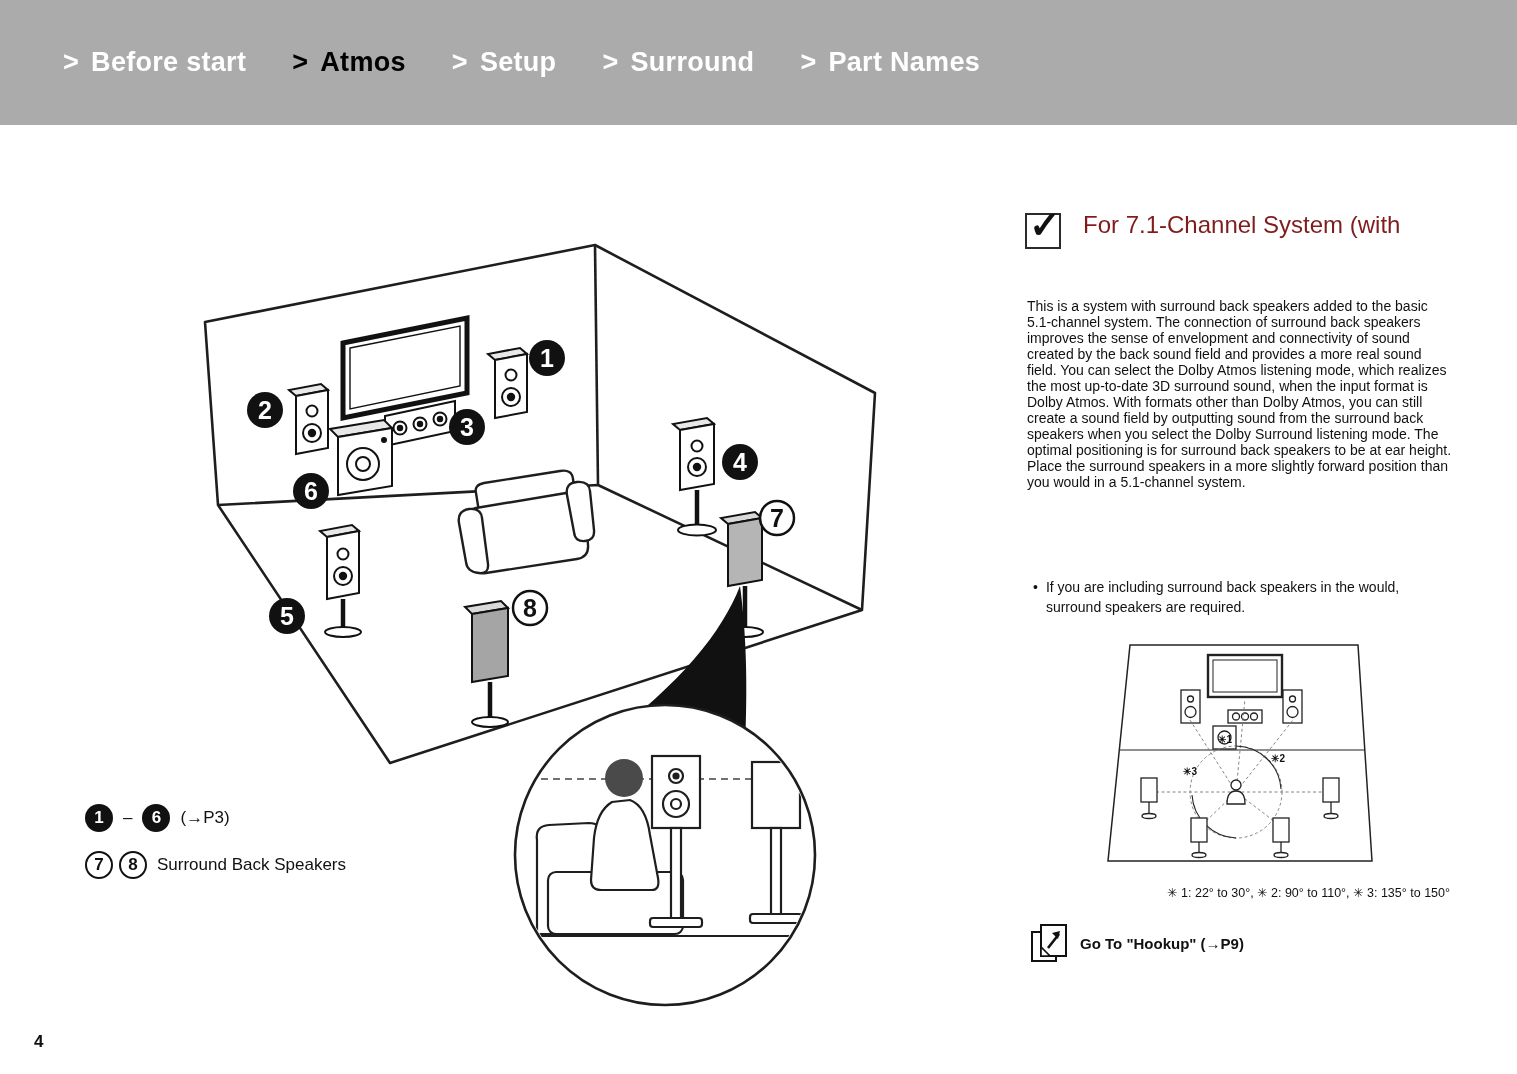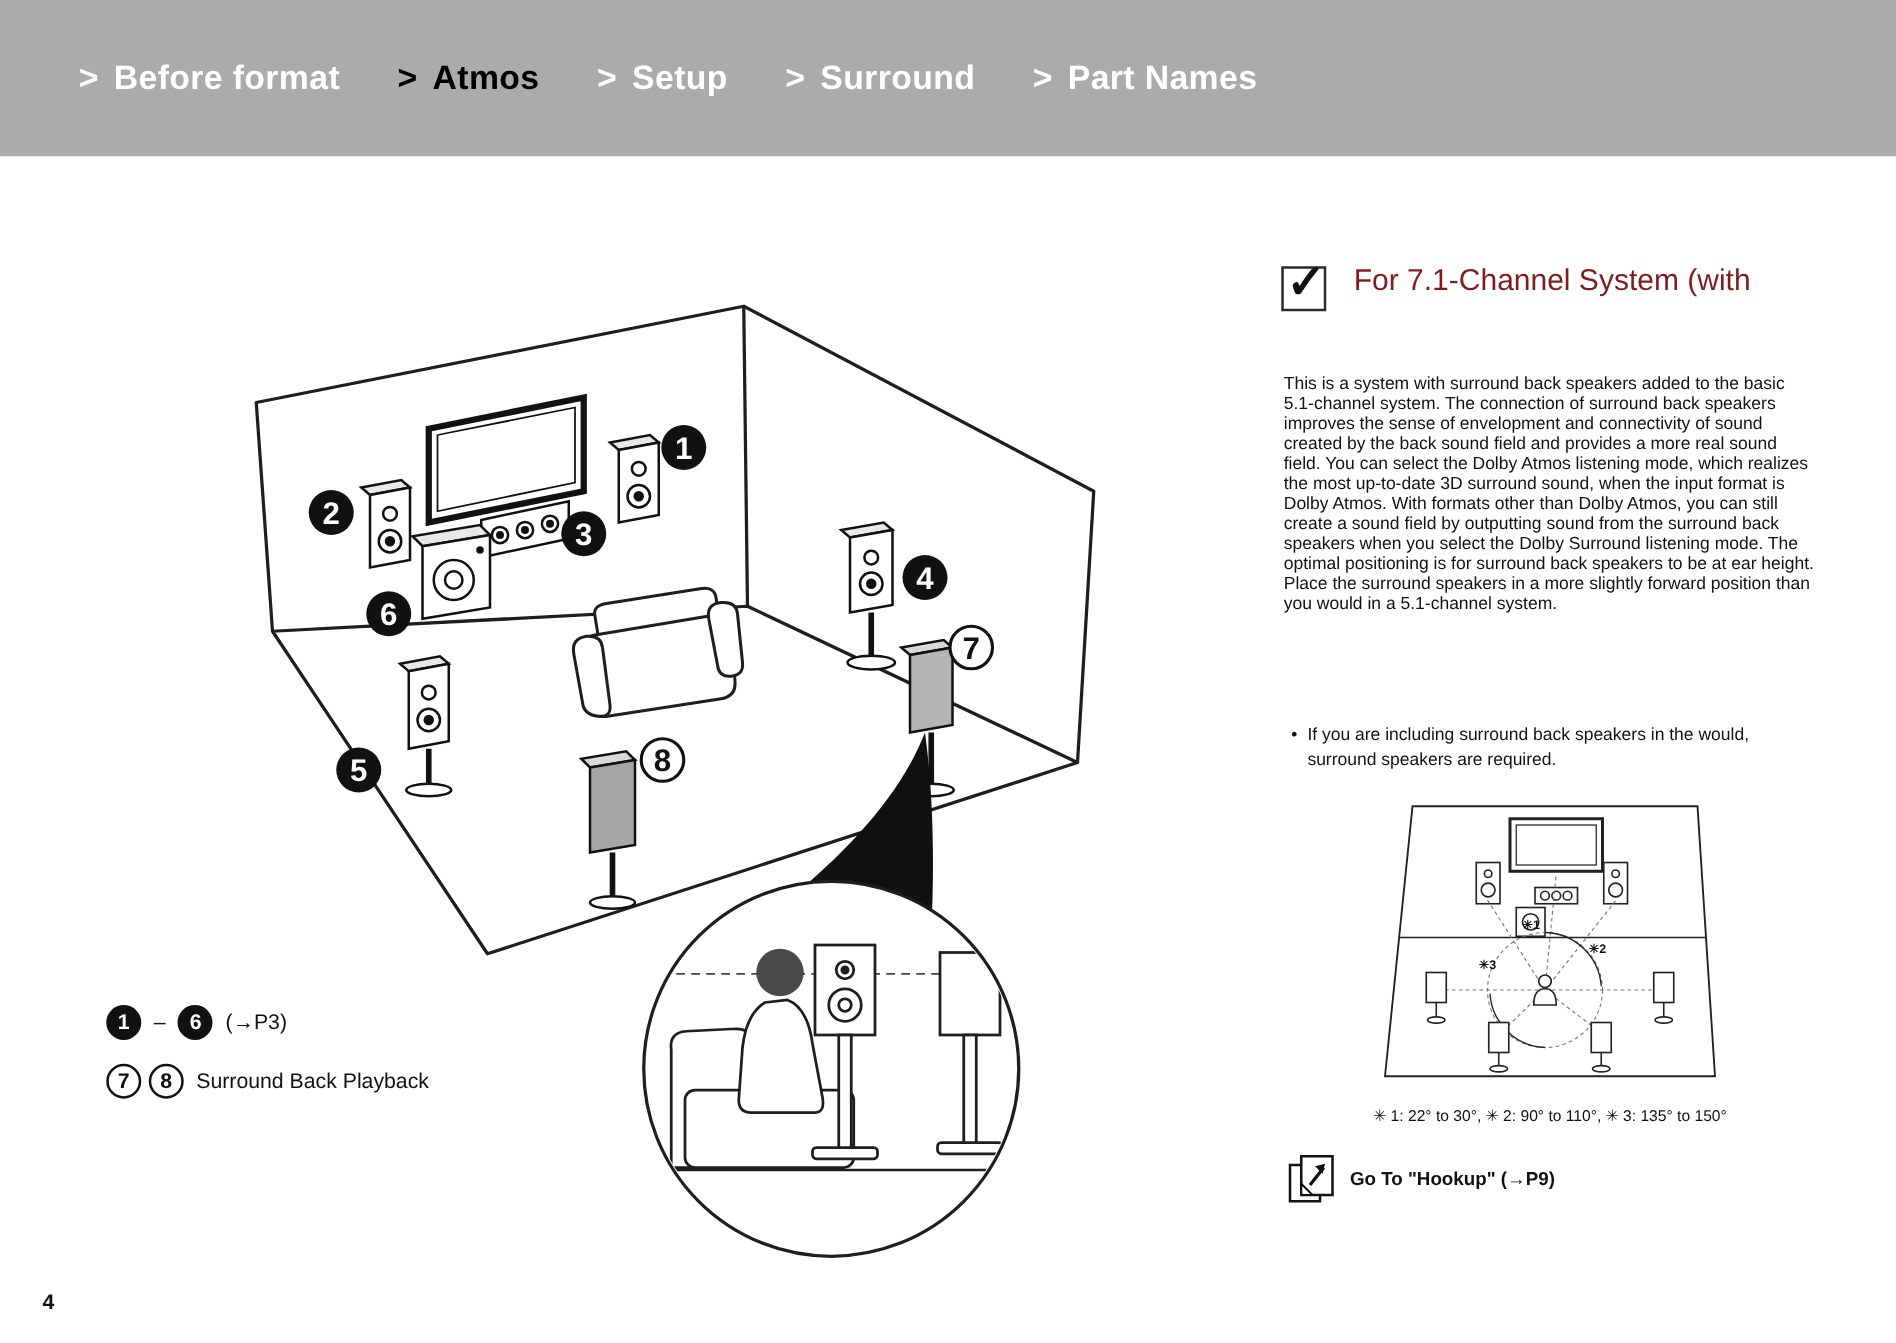--- a/index.html
+++ b/index.html
@@ -42,37 +42,37 @@
   .body-text {
     position:absolute; left:1027px; top:298px; width:428px;
     font-size:14px; line-height:16px; color:#111; z-index:2;
   }
   .bullet-row {
     position:absolute; left:1033px; top:577px; width:420px; display:flex; gap:8px;
     font-size:14px; line-height:20px; z-index:2;
   }
   #mini-svg { position:absolute; left:1105px; top:642px; width:270px; height:222px; z-index:2; }
   .angle-note {
-    position:absolute; left:1030px; top:885px; width:420px; text-align:center;
+    position:absolute; left:1030px; top:885px; width:420px; text-align:right;
     font-size:12.5px; color:#111; z-index:2;
   }
   .goto-row {
     position:absolute; left:1028px; top:920px; display:flex; align-items:center; gap:10px; z-index:2;
   }
   .goto-row .goto-label { font-size:15px; font-weight:bold; }
 
   .page-number { position:absolute; left:34px; top:1032px; font-size:17px; font-weight:bold; z-index:2; }
 </style>
 </head>
 <body>
 
 <div class="header">
   <div class="nav-item">
     <span>&gt;</span>
-      <span>Before format</span>
+      <span>Before start</span>
   </div>
   <div class="nav-item active">
     <span>&gt;</span>
       <span>Atmos</span>
   </div>
   <div class="nav-item">
     <span>&gt;</span>
       <span>Setup</span>
   </div>
   <div class="nav-item">
@@ -253,21 +253,21 @@
     </span>
   <span>(→P3)</span>
 </div>
 <div class="legend-row" style="left:85px; top:851px;">
   <span class="badge outline">
       <span>7</span>
     </span>
   <span class="badge outline" style="margin-left:-4px;">
       <span>8</span>
     </span>
-  <span>Surround Back Playback</span>
+  <span>Surround Back Speakers</span>
 </div>
 
 <div class="check-row">
   <div class="checkbox">
       <span>✓</span>
     </div>
   <div class="sec-title">
     <div>For 7.1-Channel System (with</div>
   </div>
 </div>

